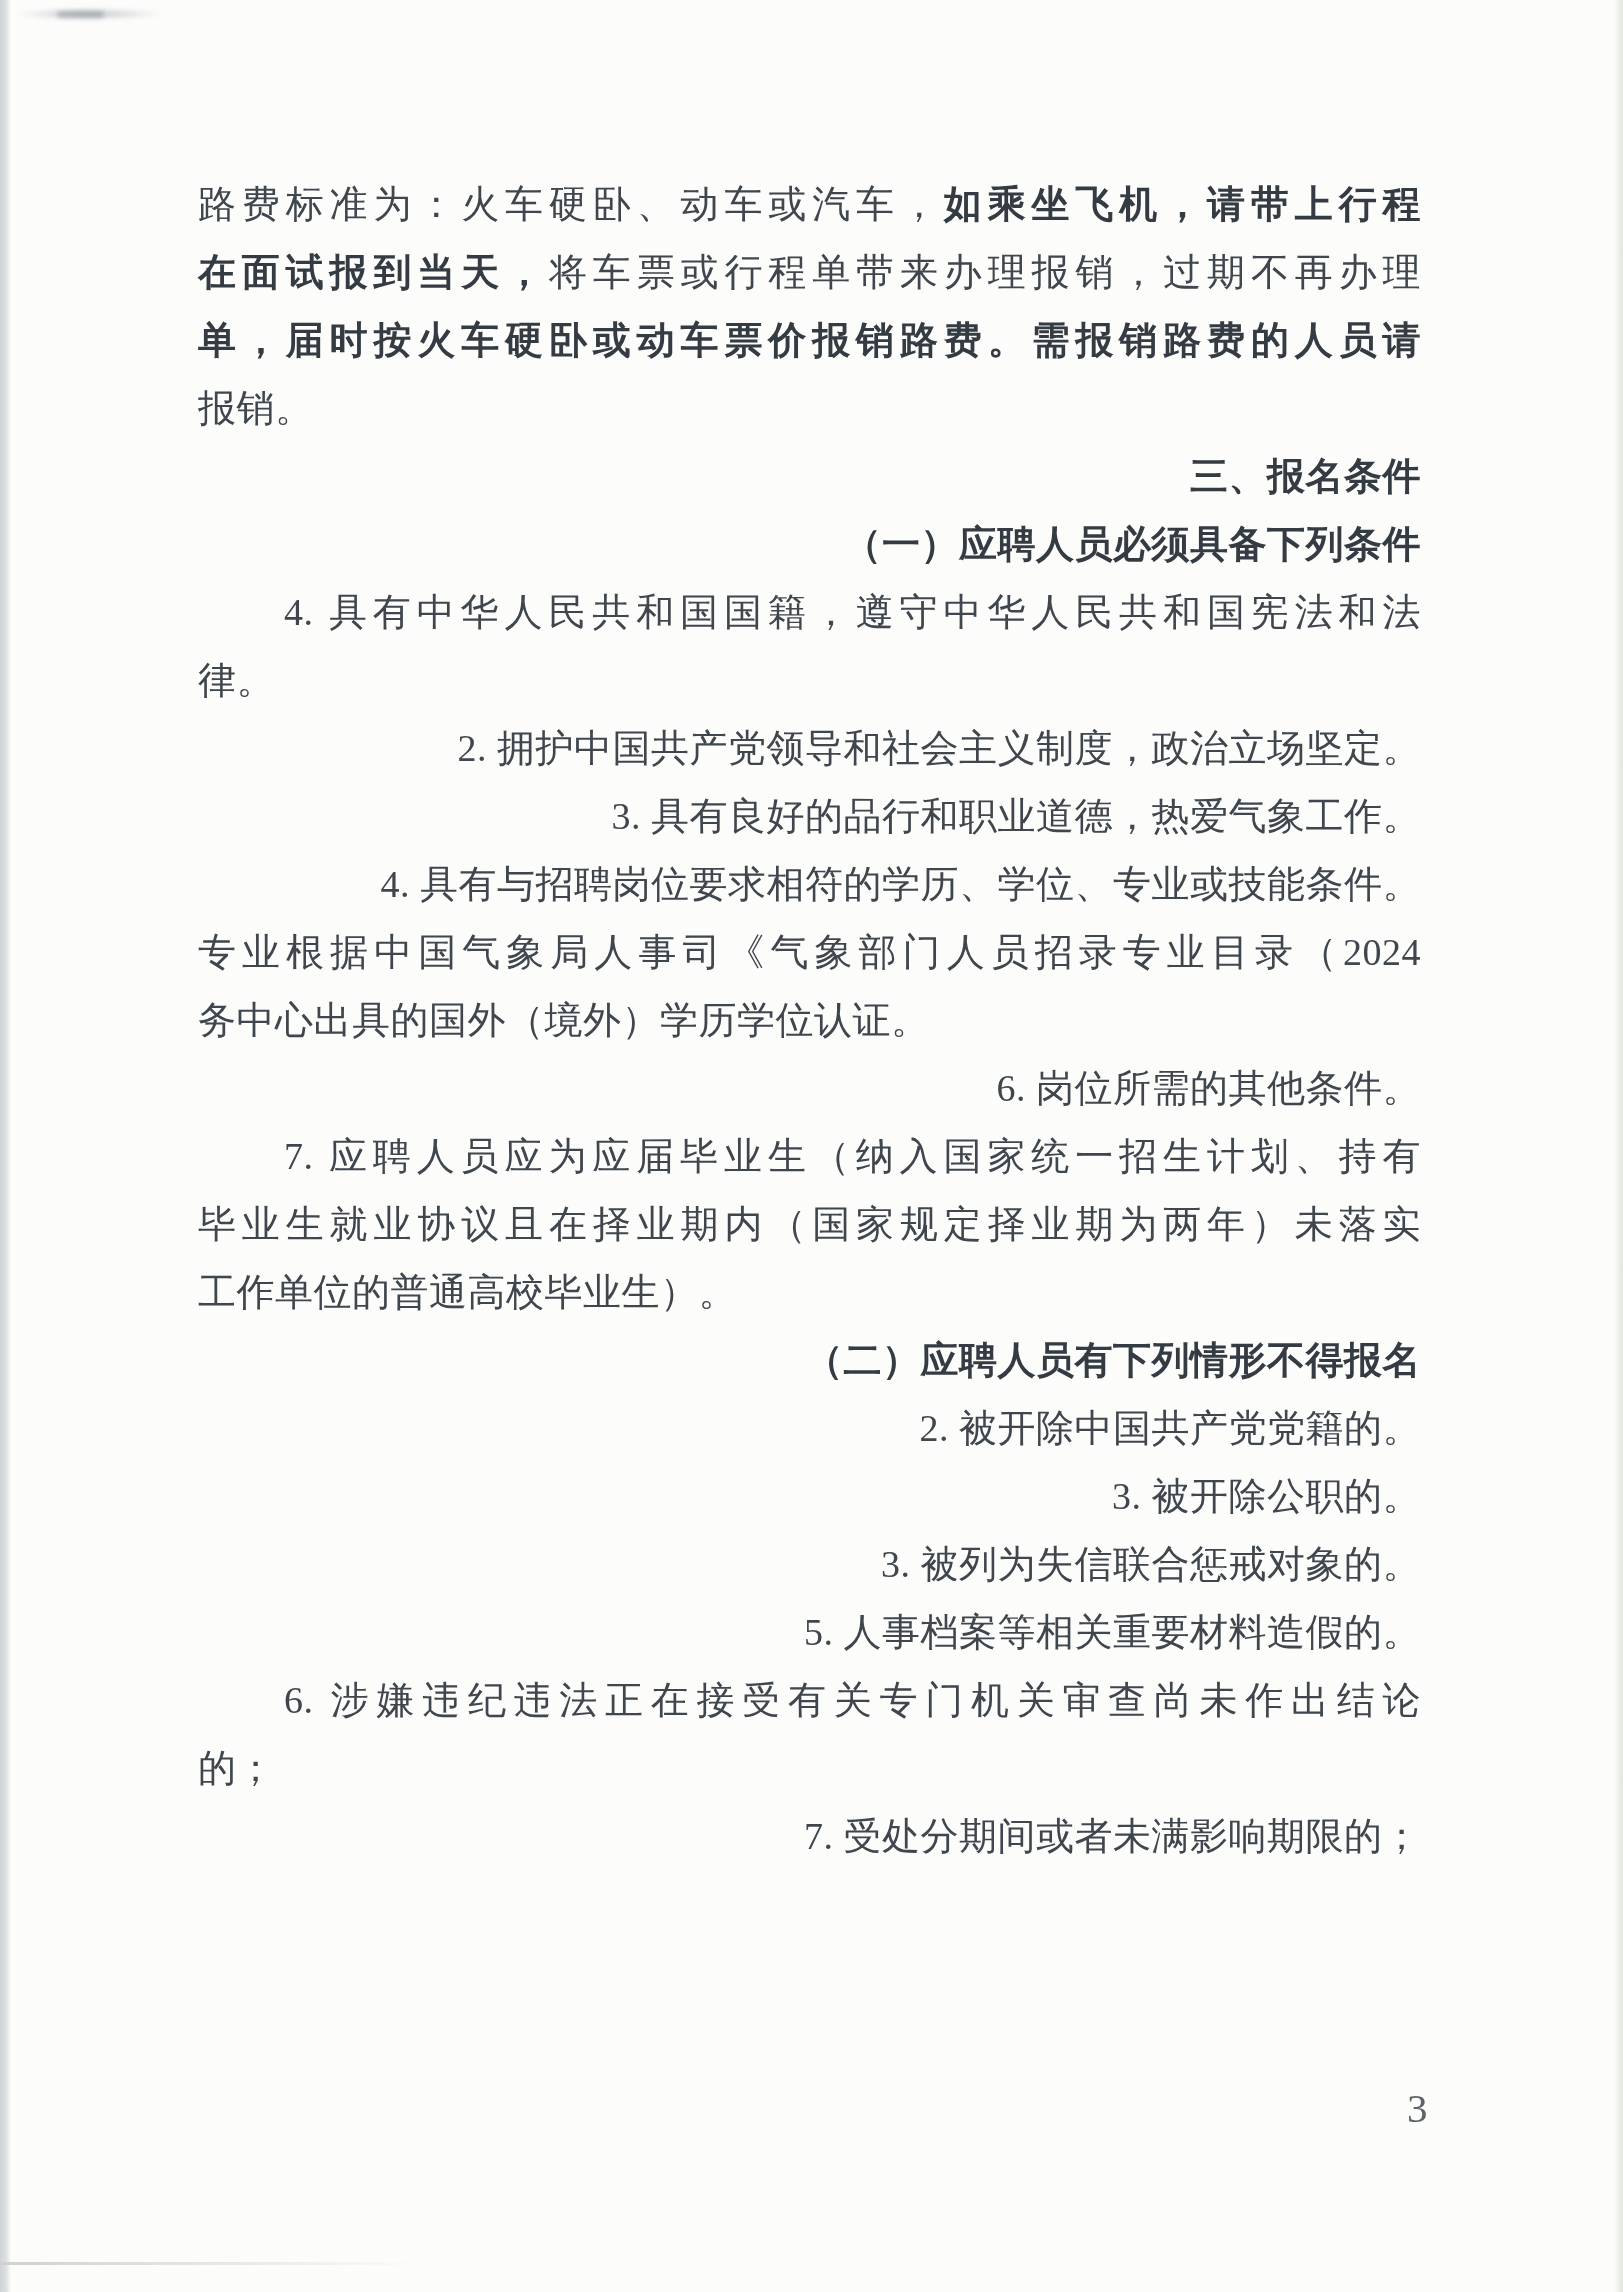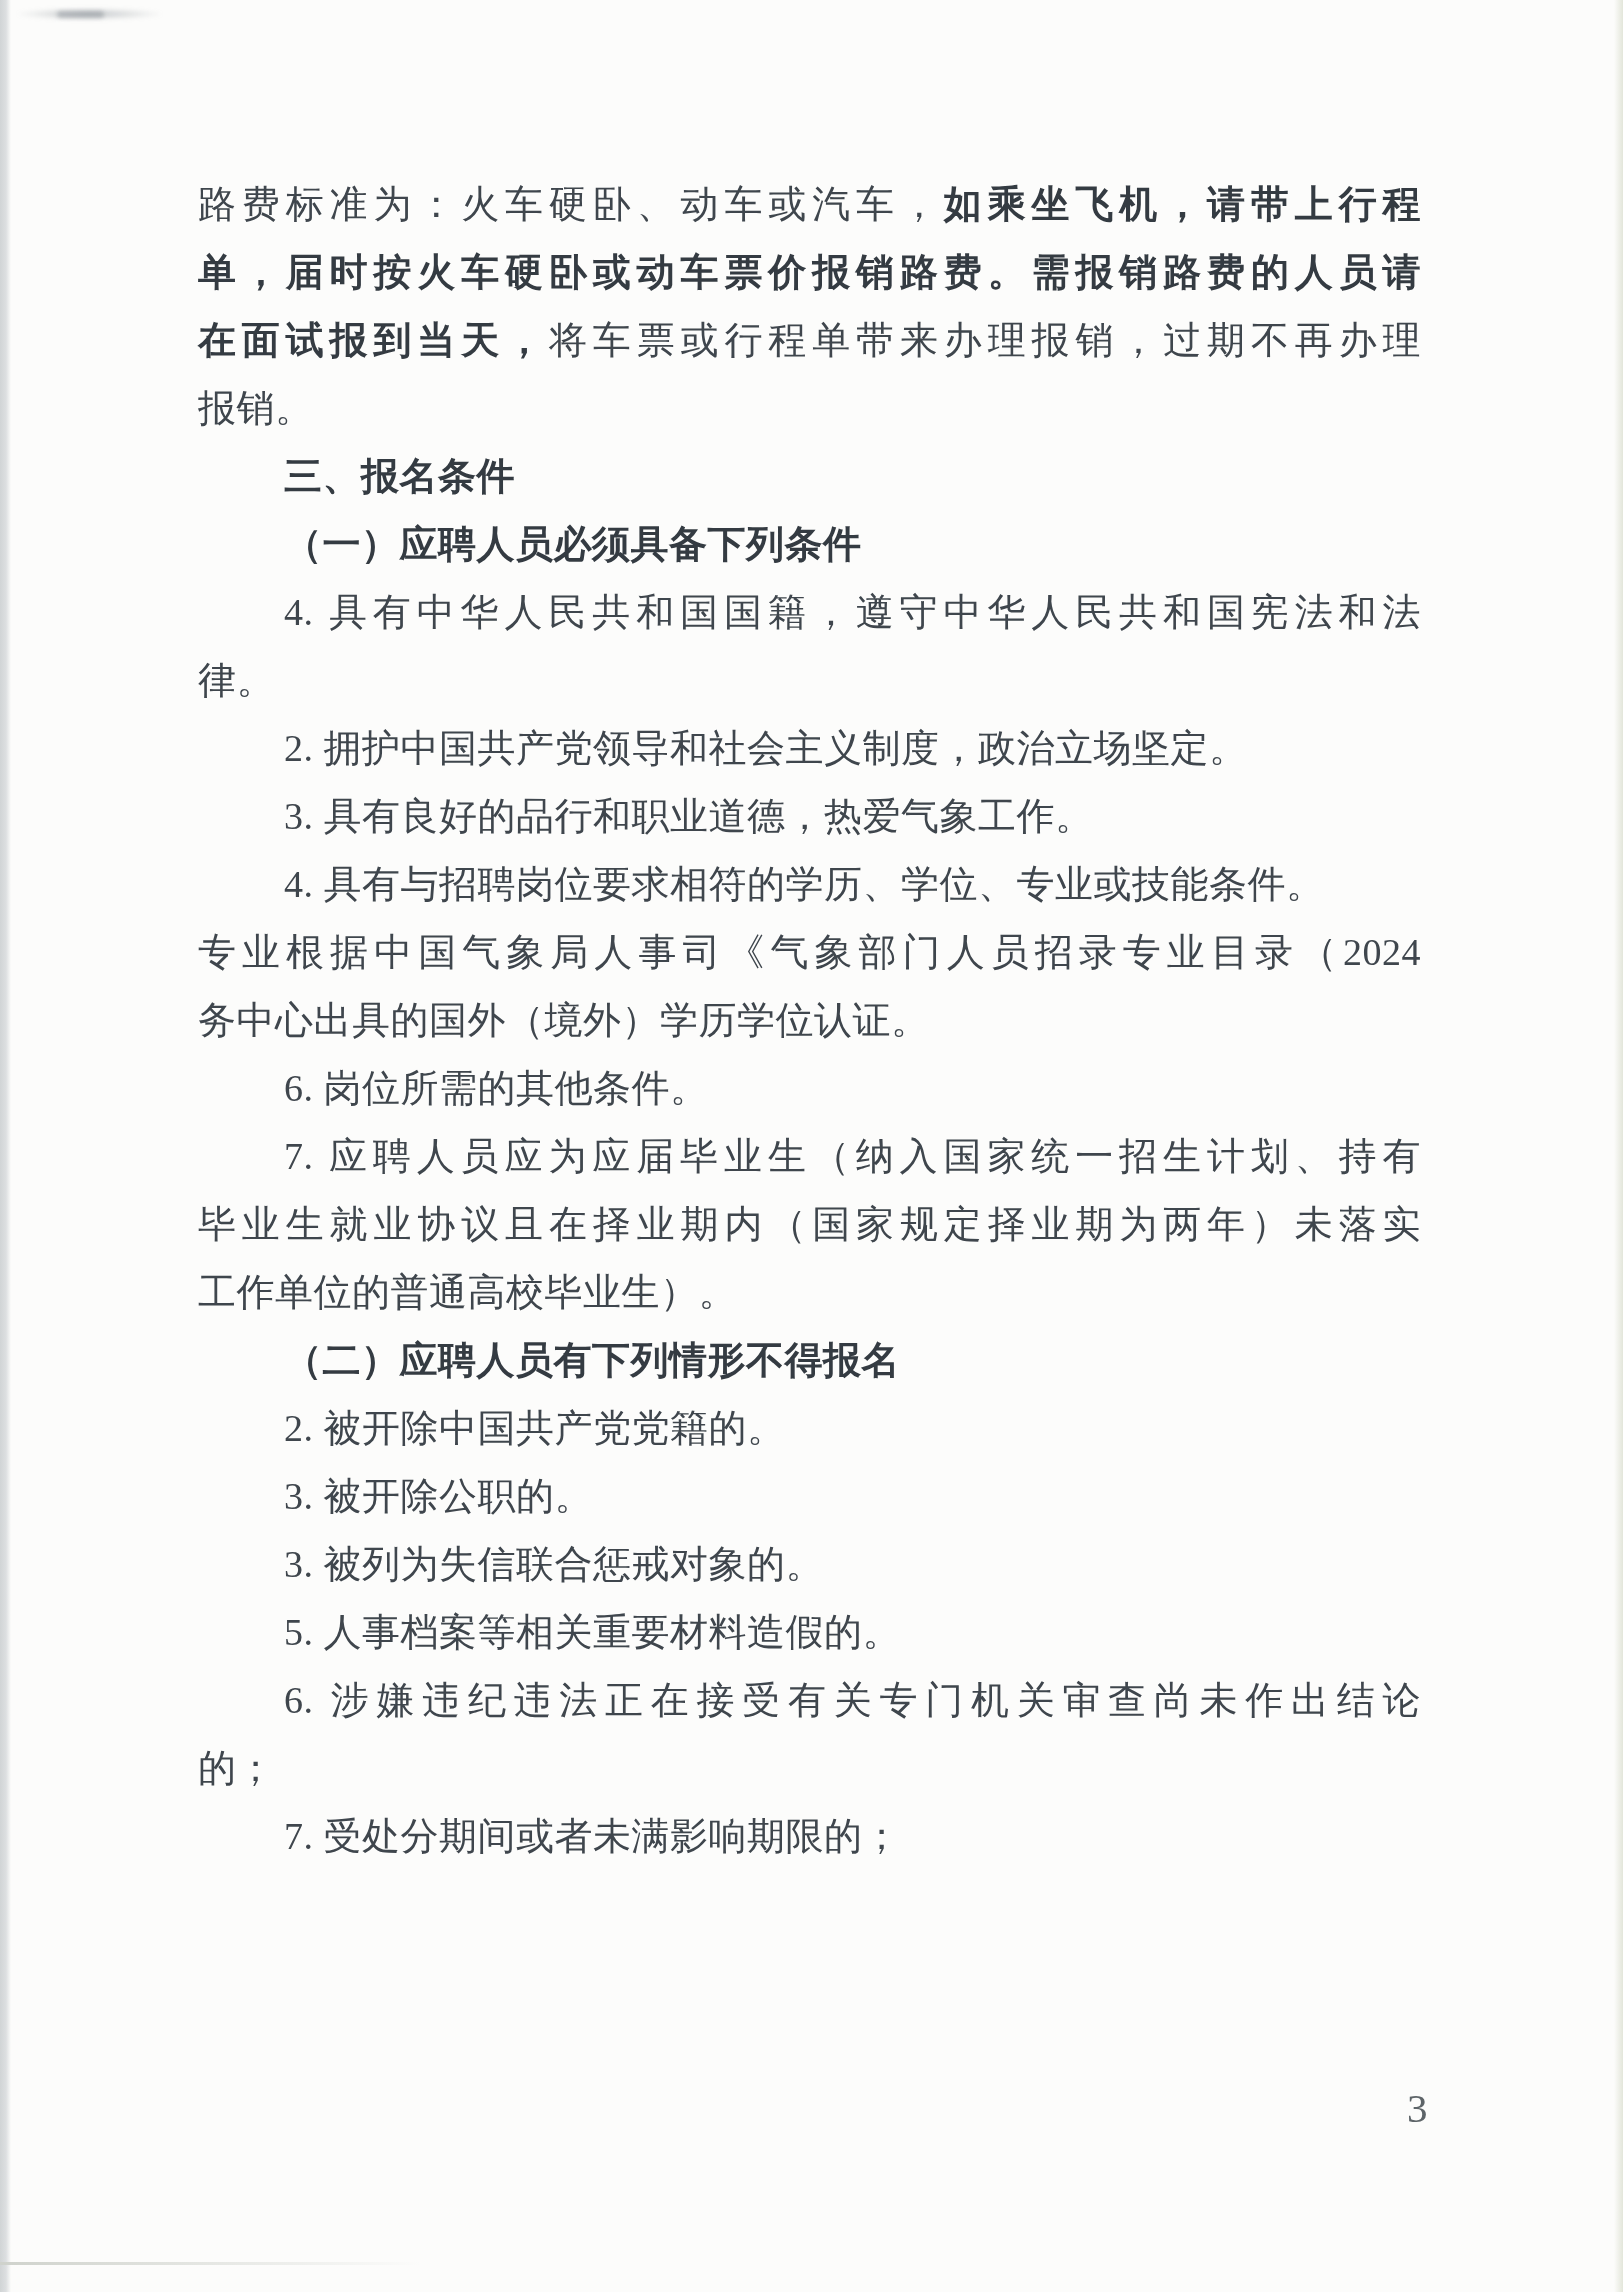--- a/index.html
+++ b/index.html
@@ -48,42 +48,42 @@
     color: #3f464d;
     white-space: nowrap;
     letter-spacing: 0.5px;
   }
   .line.justify {
     white-space: normal;
     text-align: justify;
     text-align-last: justify;
     text-justify: inter-character;
   }
-  .line.indent { padding-left: 86px; }
+  .line.indent { padding-left: 86px; text-align: right; }
   .seg.bold { font-weight: 700; color: #343b42; }
   .pagenum {
     position: absolute; left: 1407px; top: 2088px;
     font-size: 41px; line-height: 1;
     color: #5d6468;
   }
 </style>
 </head>
 <body>
 
 <div class="page">
   <div class="edge-left"></div>
   <div class="edge-right"></div>
   <div class="edge-bottom"></div>
   <div class="smudge-a"></div>
   <div class="smudge-b"></div>
 
   <div class="text-block">
     <div class="line justify"><span class="seg">路费标准为：火车硬卧、动车或汽车，</span><span class="seg bold">如乘坐飞机，请带上行程</span></div>
+    <div class="line justify"><span class="seg bold">在面试报到当天，</span><span class="seg">将车票或行程单带来办理报销，过期不再办理</span></div>
     <div class="line justify"><span class="seg bold">单，届时按火车硬卧或动车票价报销路费。需报销路费的人员请</span></div>
-    <div class="line justify"><span class="seg bold">在面试报到当天，</span><span class="seg">将车票或行程单带来办理报销，过期不再办理</span></div>
     <div class="line"><span class="seg">报销。</span></div>
     <div class="line indent"><span class="seg bold">三、报名条件</span></div>
     <div class="line indent"><span class="seg bold">（一）应聘人员必须具备下列条件</span></div>
     <div class="line indent justify"><span class="seg">4. 具有中华人民共和国国籍，遵守中华人民共和国宪法和法</span></div>
     <div class="line"><span class="seg">律。</span></div>
     <div class="line indent"><span class="seg">2. 拥护中国共产党领导和社会主义制度，政治立场坚定。</span></div>
     <div class="line indent"><span class="seg">3. 具有良好的品行和职业道德，热爱气象工作。</span></div>
     <div class="line indent"><span class="seg">4. 具有与招聘岗位要求相符的学历、学位、专业或技能条件。</span></div>
     <div class="line justify"><span class="seg">专业根据中国气象局人事司《气象部门人员招录专业目录（2024</span></div>
     <div class="line"><span class="seg">务中心出具的国外（境外）学历学位认证。</span></div>

